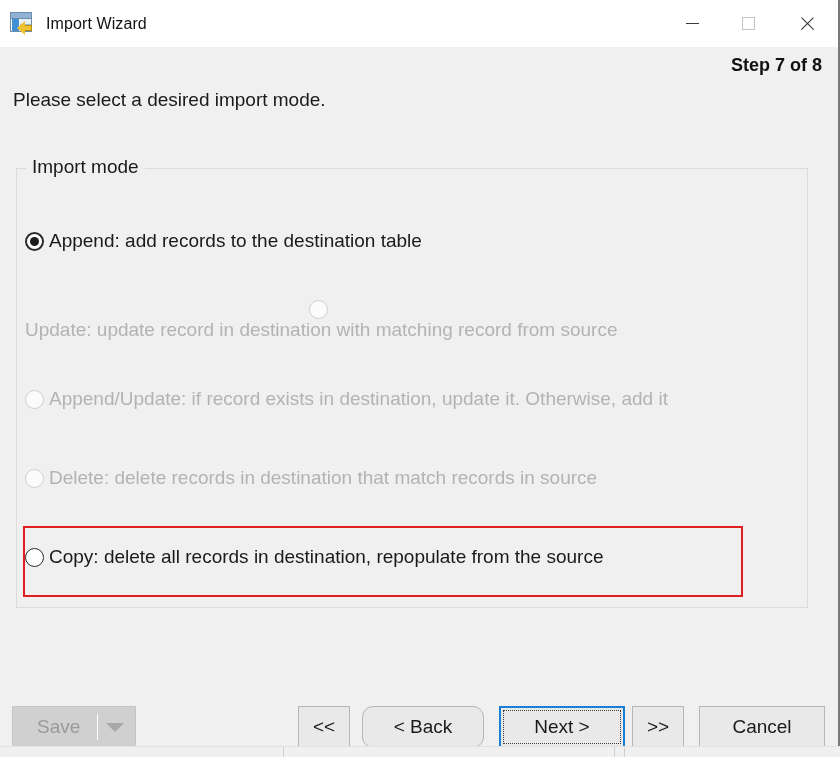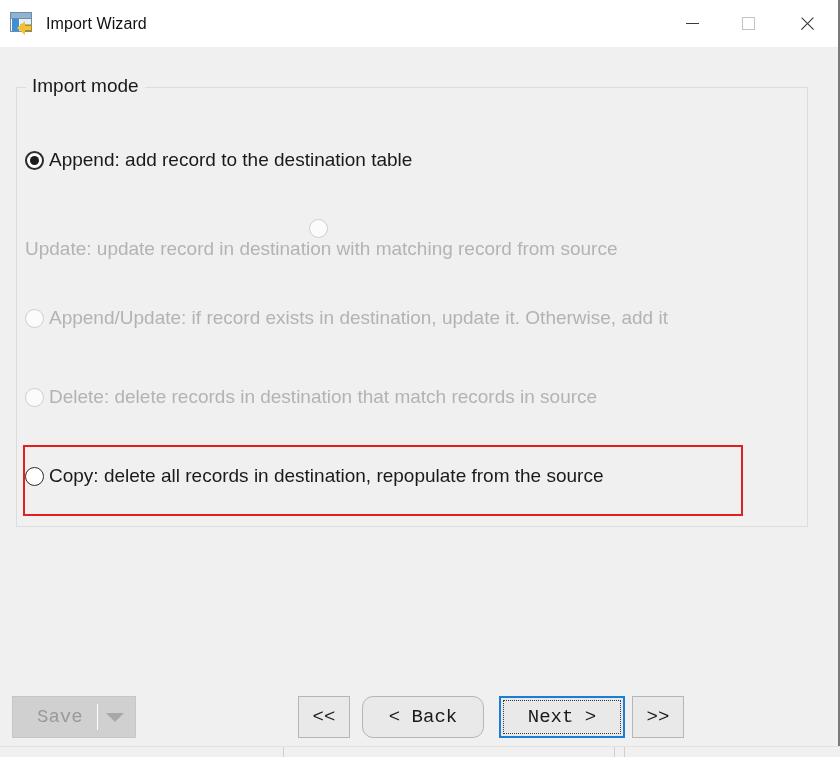--- a/index.html
+++ b/index.html
@@ -241,23 +241,23 @@
   .btn {
     position: absolute;
     background: #e9e9e9;
     border: 1px solid #b6b6b6;
     box-sizing: border-box;
     font-size: 19px;
     color: #1a1a1a;
     display: flex;
     align-items: center;
     justify-content: center;
-    font-family: Liberation Mono, monospace;
+    font-family: Liberation Sans, sans-serif;
     height: 42px;
-    top: 11px;
+    top: 21px;
   }
   .btn.save {
     left: 12px;
     width: 124px;
     background: #d0d0d0;
     border: 1px solid #c6c6c6;
     color: #9a9a9a;
     justify-content: flex-start;
     padding-left: 24px;
   }
@@ -392,31 +392,35 @@
       </div>
       <div class="win-btn">
         <span class="glyph-max"></span>
       </div>
       <div class="win-btn close">
         <span class="glyph-close"></span>
       </div>
     </div>
   </div>
 
+  <div class="header">
+    <div class="step-label">Step 7 of 8</div>
+    <div class="instruction">Please select a desired import mode.</div>
+  </div>
 
   <div class="body-area">
 
     <div class="groupbox">
       <div class="groupbox-title">Import mode</div>
 
       <div class="radio-list">
 
         <div class="radio-row r0">
           <span class="radio-mark checked"></span>
-          <span class="radio-label">Append: add record to the destination table</span>
+          <span class="radio-label">Append: add records to the destination table</span>
         </div>
 
         <div class="radio-row r1">
           <span class="radio-mark disabled"></span>
           <span class="radio-label dim">Update: update record in destination with matching record from source</span>
         </div>
 
         <div class="radio-row r2">
           <span class="radio-mark disabled"></span>
           <span class="radio-label dim">Append/Update: if record exists in destination, update it. Otherwise, add it</span>
@@ -448,20 +452,21 @@
 
     <div class="btn first">&lt;&lt;</div>
     <div class="btn back">&lt; Back</div>
 
     <div class="btn next">
       <span class="focus-ring"></span>
       <span>Next &gt;</span>
     </div>
 
     <div class="btn last">&gt;&gt;</div>
+    <div class="btn cancel">Cancel</div>
 
     <div class="bottom-strip">
       <div class="strip-tick" style="left:283px"></div>
       <div class="strip-tick" style="left:614px"></div>
       <div class="strip-tick" style="left:624px"></div>
     </div>
   </div>
 
 </div>
 

